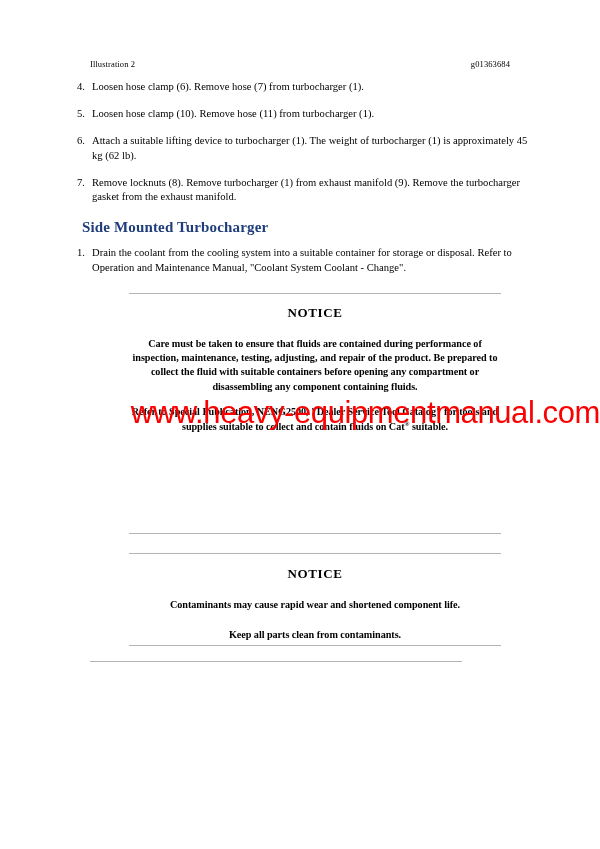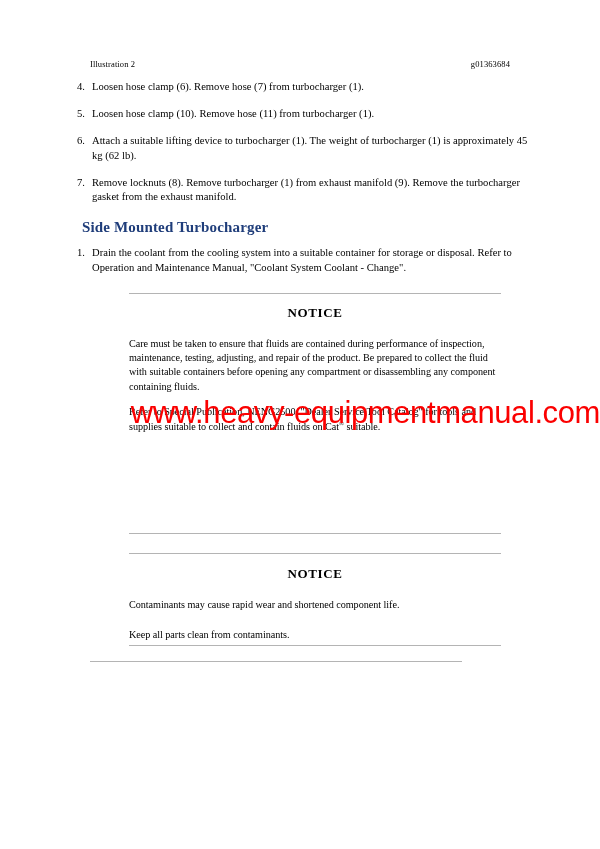--- a/index.html
+++ b/index.html
@@ -106,25 +106,26 @@
     width: 372px;
   }
   .notice-title {
     text-align: center;
     font-weight: bold;
     font-size: 13px;
     letter-spacing: 0.6px;
     margin: 0;
   }
   .notice-body {
-    font-weight: normal;
+    font-weight: bold;
     font-size: 10.2px;
     line-height: 14.2px;
     margin: 0;
     letter-spacing: -0.05px;
+    text-align: center;
   }
   .notice-body + .notice-body { margin-top: 11.5px; }
   .notice-body .sup {
     font-size: 6.6px;
     vertical-align: super;
     line-height: 0;
   }
 
   
   .watermark {

